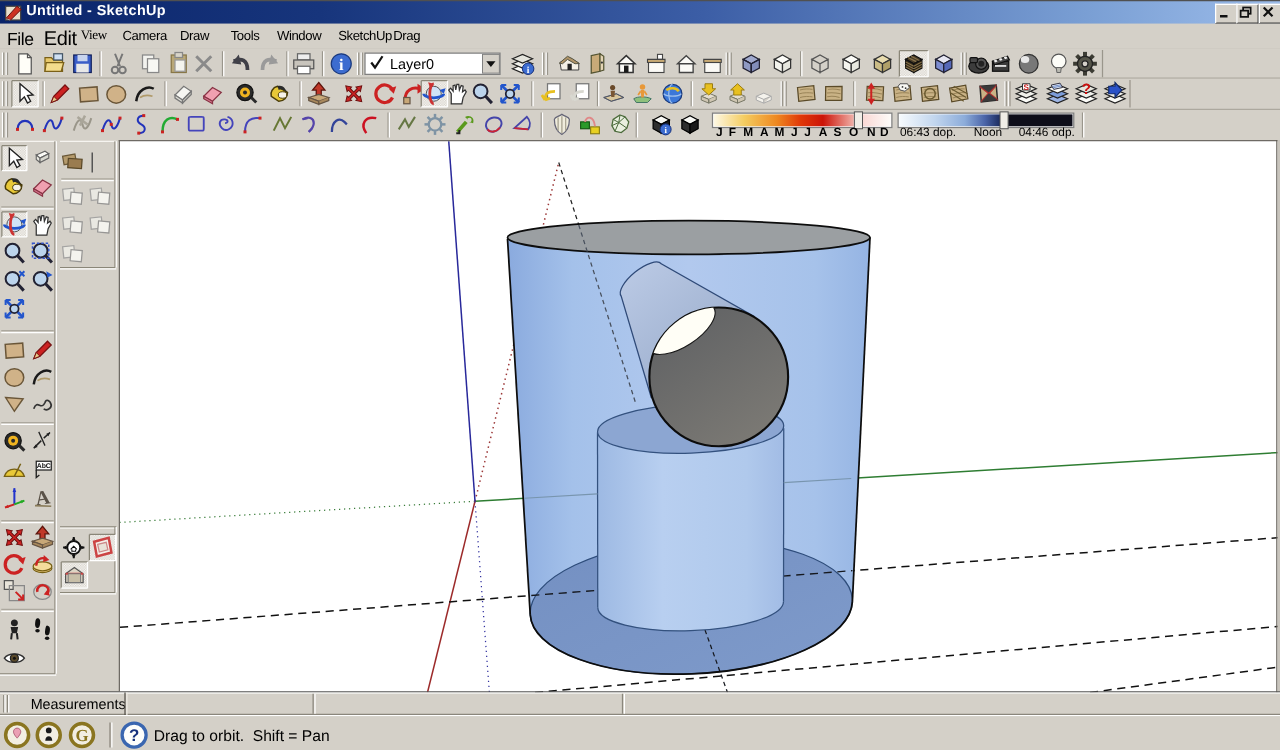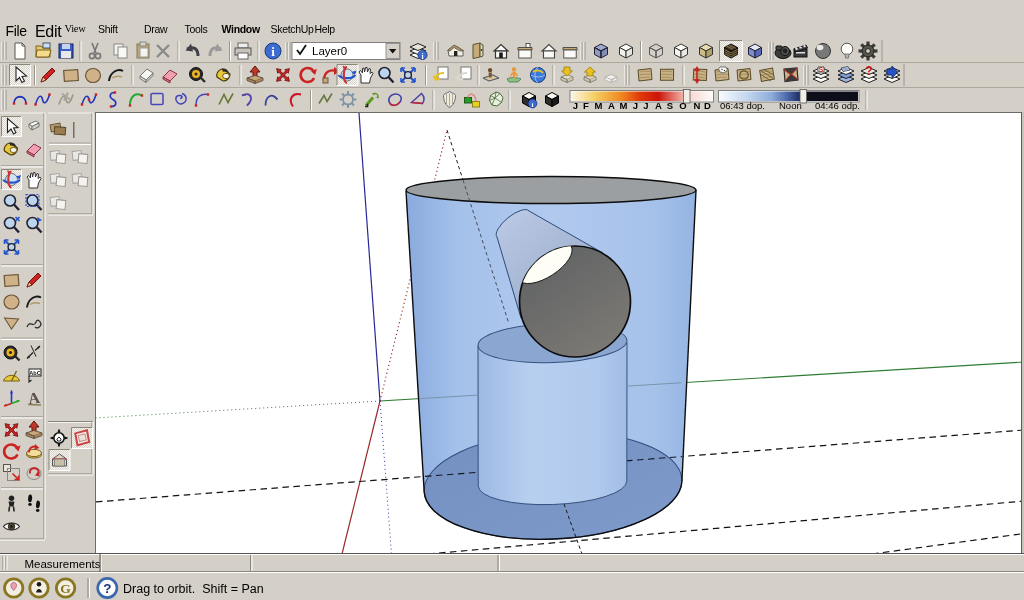--- a/index.html
+++ b/index.html
@@ -1,30 +1,55 @@
 <!DOCTYPE html>
 <html><head><meta charset="utf-8"><style>
 html,body{margin:0;padding:0;}
 body{width:1024px;height:600px;overflow:hidden;font-family:"Liberation Sans",sans-serif;background:#d4d0c8;}
 #page{position:relative;width:1024px;height:600px;background:#d4d0c8;}
 .abs{position:absolute;}
 svg{display:block;}
 
 </style></head><body>
 <div id="page">
+<div class="abs" style="left:0;top:0;width:1024px;height:19px;background:linear-gradient(90deg,#0a246a 0%,#17357c 25%,#3c5ea6 55%,#7a9fd4 85%,#9cbcea 100%);">
+<div class="abs" style="left:0;top:0;width:1024px;height:1px;background:#505050;"></div>
+<svg class="abs" style="left:4px;top:3px" width="14" height="14" viewBox="0 0 14 14">
+        <rect x="0.5" y="2" width="12" height="11" fill="#e8e0cc" stroke="#444" stroke-width="1"></rect>
+        <path d="M1 11.5 L9.5 2 L13 4.5 L4.5 13 Z" fill="#cc3322" stroke="#661111" stroke-width="0.8"></path>
+        <path d="M1 11.5 L3.5 13.2 L4.5 13 Z" fill="#f6f2e6"></path>
+      </svg>
+<div class="abs" style="left:21px;top:3px;font-size:11.5px;font-weight:bold;color:#fff;letter-spacing:0.3px;">Untitled - SketchUp</div>
+<div class="abs" style="left:972px;top:3px;width:16px;height:14px;background:#d4d0c8;border-top:1px solid #fff;border-left:1px solid #fff;border-right:1px solid #404040;border-bottom:1px solid #404040;">
+        <svg width="14" height="12" viewBox="0 0 14 12">
+          <rect x="3" y="8" width="6" height="2" fill="#111"></rect>
+        </svg>
+      </div>
+<div class="abs" style="left:989px;top:3px;width:16px;height:14px;background:#d4d0c8;border-top:1px solid #fff;border-left:1px solid #fff;border-right:1px solid #404040;border-bottom:1px solid #404040;">
+        <svg width="14" height="12" viewBox="0 0 14 12">
+          <rect x="4.5" y="2" width="6" height="5" fill="none" stroke="#111" stroke-width="1.4"></rect>
+          <rect x="2.5" y="4.5" width="6" height="5" fill="#d4d0c8" stroke="#111" stroke-width="1.4"></rect>
+        </svg>
+      </div>
+<div class="abs" style="left:1007px;top:3px;width:16px;height:14px;background:#d4d0c8;border-top:1px solid #fff;border-left:1px solid #fff;border-right:1px solid #404040;border-bottom:1px solid #404040;">
+        <svg width="14" height="12" viewBox="0 0 14 12">
+          <path d="M3 2 L10 9 M10 2 L3 9" stroke="#111" stroke-width="1.8"></path>
+        </svg>
+      </div>
+</div>
 <div class="abs" style="left:0;top:19px;width:1024px;height:20px;background:#d4d0c8;border-bottom:1px solid #bcb8b0;"></div>
 <div class="abs" style="left:5.5px;top:23px;font-size:14px;letter-spacing:-0.3px;color:#000;">File</div>
 <div class="abs" style="left:35px;top:23px;font-size:16px;letter-spacing:-0.3px;color:#000;">Edit</div>
 <div class="abs" style="left:64.5px;top:23px;font-size:10.5px;letter-spacing:-0.3px;color:#000;font-family:Liberation Serif, serif;">View</div>
-<div class="abs" style="left:98px;top:23px;font-size:10.5px;letter-spacing:-0.3px;color:#000;">Shift</div>
+<div class="abs" style="left:98px;top:23px;font-size:10.5px;letter-spacing:-0.3px;color:#000;">Camera</div>
 <div class="abs" style="left:144px;top:23px;font-size:10.5px;letter-spacing:-0.3px;color:#000;">Draw</div>
 <div class="abs" style="left:184.5px;top:23px;font-size:10.5px;letter-spacing:-0.3px;color:#000;">Tools</div>
-<div class="abs" style="left:221.5px;top:23px;font-size:10.5px;letter-spacing:-0.3px;color:#000;font-weight:bold;">Window</div>
+<div class="abs" style="left:221.5px;top:23px;font-size:10.5px;letter-spacing:-0.3px;color:#000;">Window</div>
 <div class="abs" style="left:270.5px;top:23px;font-size:10.5px;letter-spacing:-0.3px;color:#000;">SketchUp</div>
-<div class="abs" style="left:314.5px;top:23px;font-size:10.5px;letter-spacing:-0.3px;color:#000;">Help</div>
+<div class="abs" style="left:314.5px;top:23px;font-size:10.5px;letter-spacing:-0.3px;color:#000;">Drag</div>
 <div class="abs" style="left:0;top:39px;width:1024px;height:23px;background:#d4d0c8;border-bottom:1px solid #aca89e;"></div>
 <div class="abs" style="left:0;top:63px;width:1024px;height:24px;background:#d4d0c8;border-bottom:1px solid #aca89e;"></div>
 <div class="abs" style="left:0;top:88px;width:1024px;height:24px;background:#d4d0c8;"></div>
 <svg class="abs" style="left:0;top:0" width="1024" height="62" viewBox="0 0 1024 62">
       <defs>
         <pattern id="chk" width="2" height="2" patternUnits="userSpaceOnUse">
           <rect width="1" height="1" x="0" y="0" fill="#d8d4cc"></rect>
           <rect width="1" height="1" x="1" y="1" fill="#d8d4cc"></rect>
         </pattern>
       </defs>

